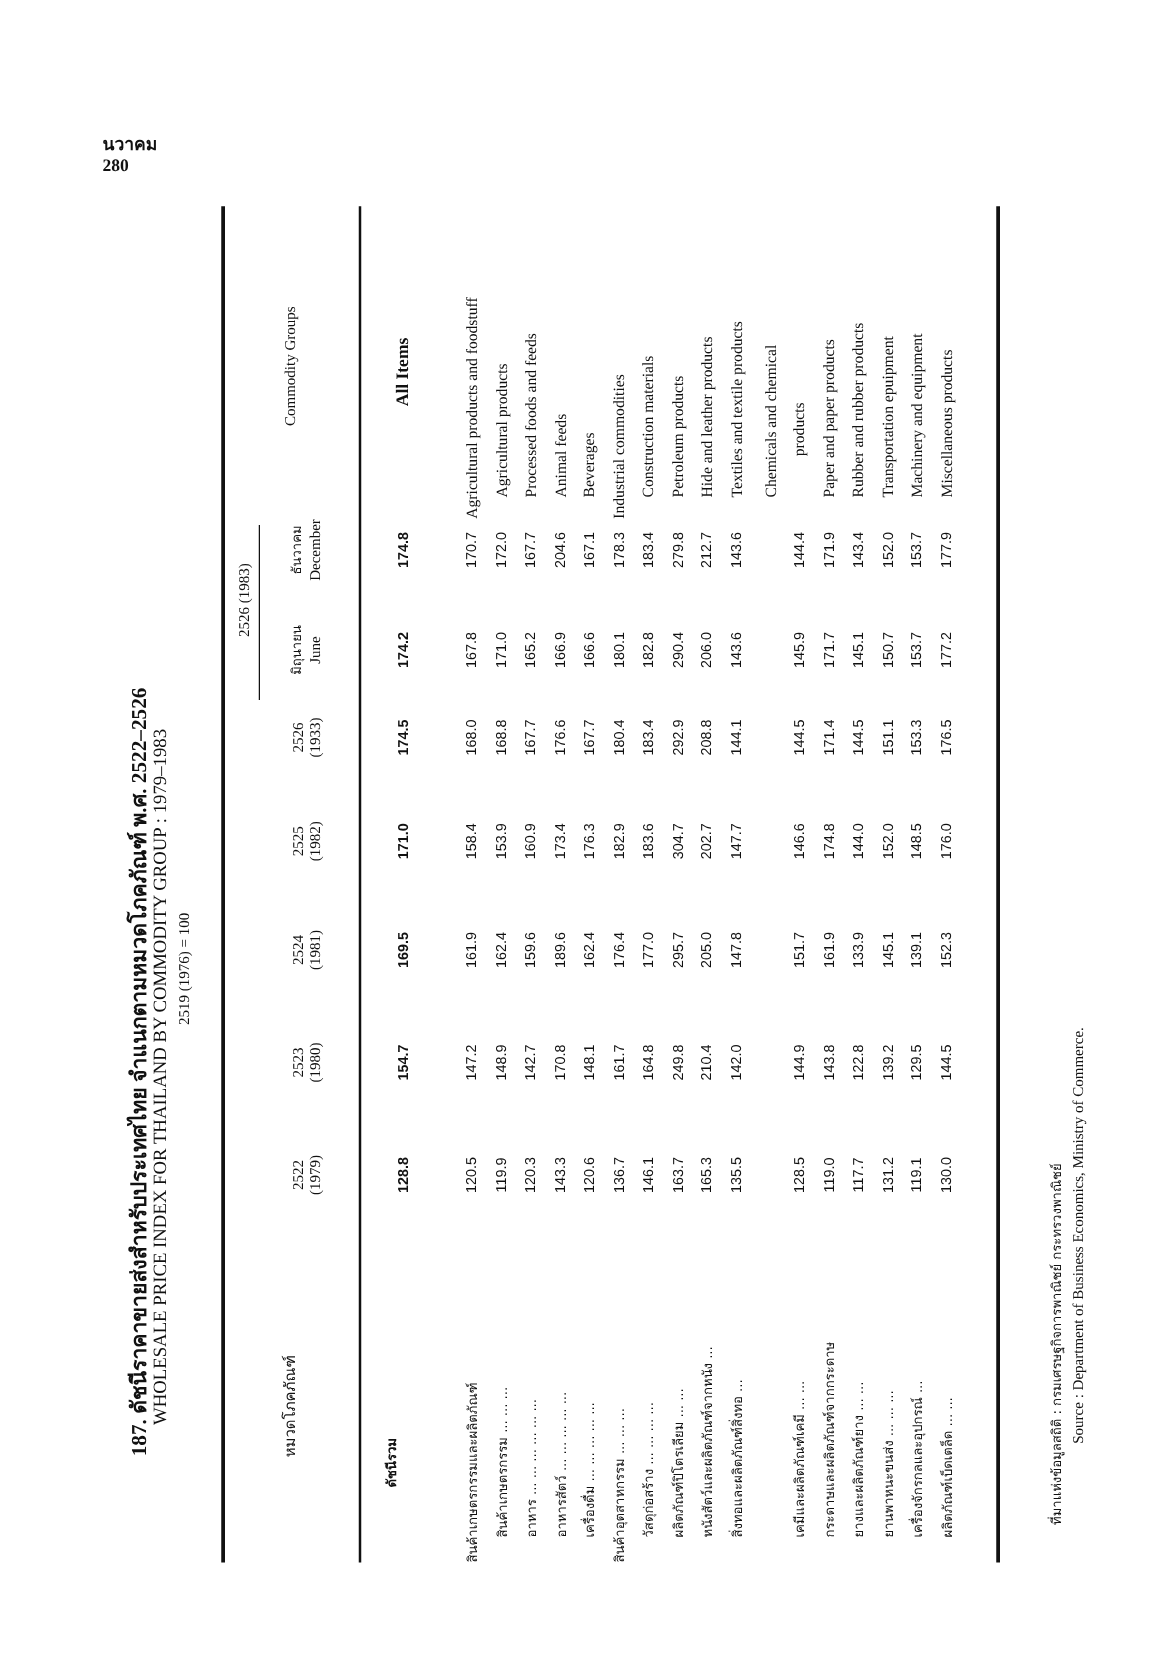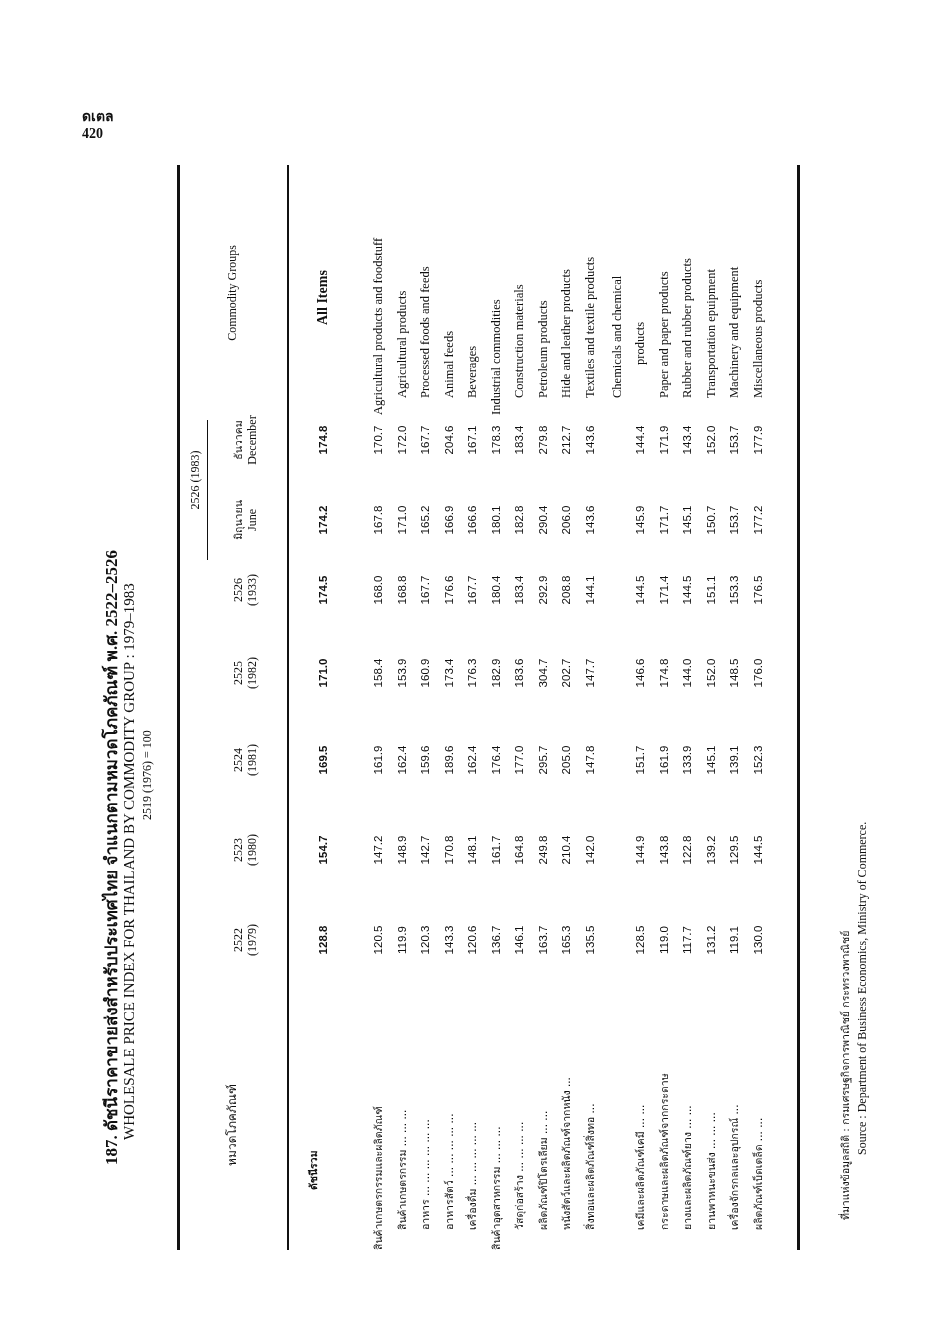--- a/index.html
+++ b/index.html
@@ -17,22 +17,22 @@
   .hdr { position:absolute; font-size:12px; text-align:center; transform:translate(-50%,-50%); line-height:14px; }
   .en { position:absolute; font-size:12.5px; transform:translateY(-50%); white-space:nowrap; }
   .th { position:absolute; font-family:"DejaVu Sans", sans-serif; font-size:10.5px; transform:translateY(-50%); white-space:nowrap; }
   .foot { position:absolute; font-size:12px; white-space:nowrap; }
   .th-foot { font-family:"DejaVu Sans", sans-serif; font-size:10.5px; }
 </style>
 </head>
 <body>
 
 <div class="page-num">
-  <div>ดเตล</div>
-  <div>420</div>
+  <div>นวาคม</div>
+  <div>280</div>
 </div>
 
 <div class="rot" id="rot">
   <div class="abs title1">
     <span>187.</span>
     <span>ดัชนีราคาขายส่งสำหรับประเทศไทย  จำแนกตามหมวดโภคภัณฑ์  พ.ศ. 2522–2526</span>
   </div>
   <div class="abs title2">WHOLESALE PRICE INDEX FOR THAILAND BY COMMODITY GROUP : 1979–1983</div>
   <div class="abs title3">2519 (1976) = 100</div>
 

